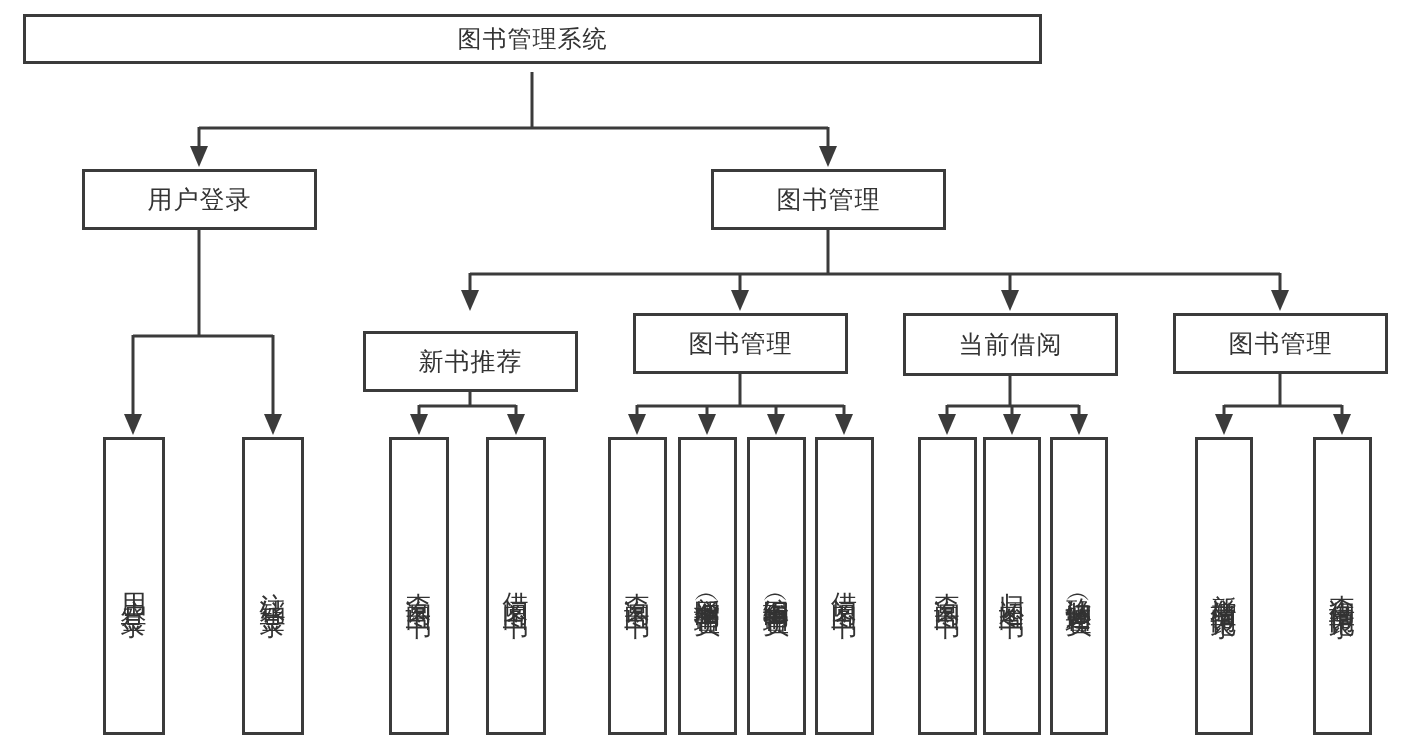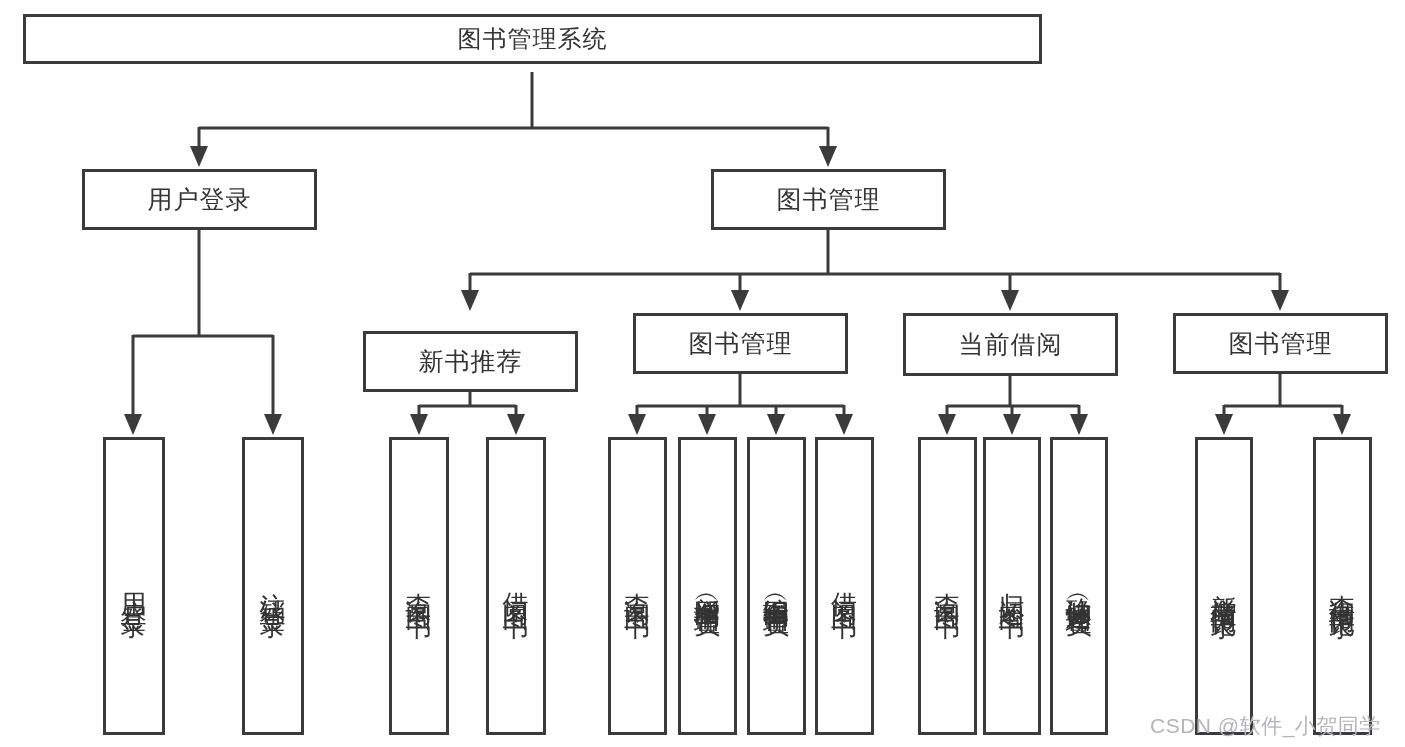--- a/index.html
+++ b/index.html
@@ -197,15 +197,14 @@
     <span class="vlabel">确认归还（管理员）</span>
   </div>
 
   <div class="box leaf mid" style="left:1195px; top:437px; width:58px; height:298px;">
     <span class="vlabel">新增借阅记录</span>
   </div>
   <div class="box leaf mid" style="left:1313px; top:437px; width:59px; height:298px;">
     <span class="vlabel">查询借阅记录</span>
   </div>
 
-  <div id="watermark">CSDN @软件_小贺同学</div>
 
 </div>
 
 </body></html>

